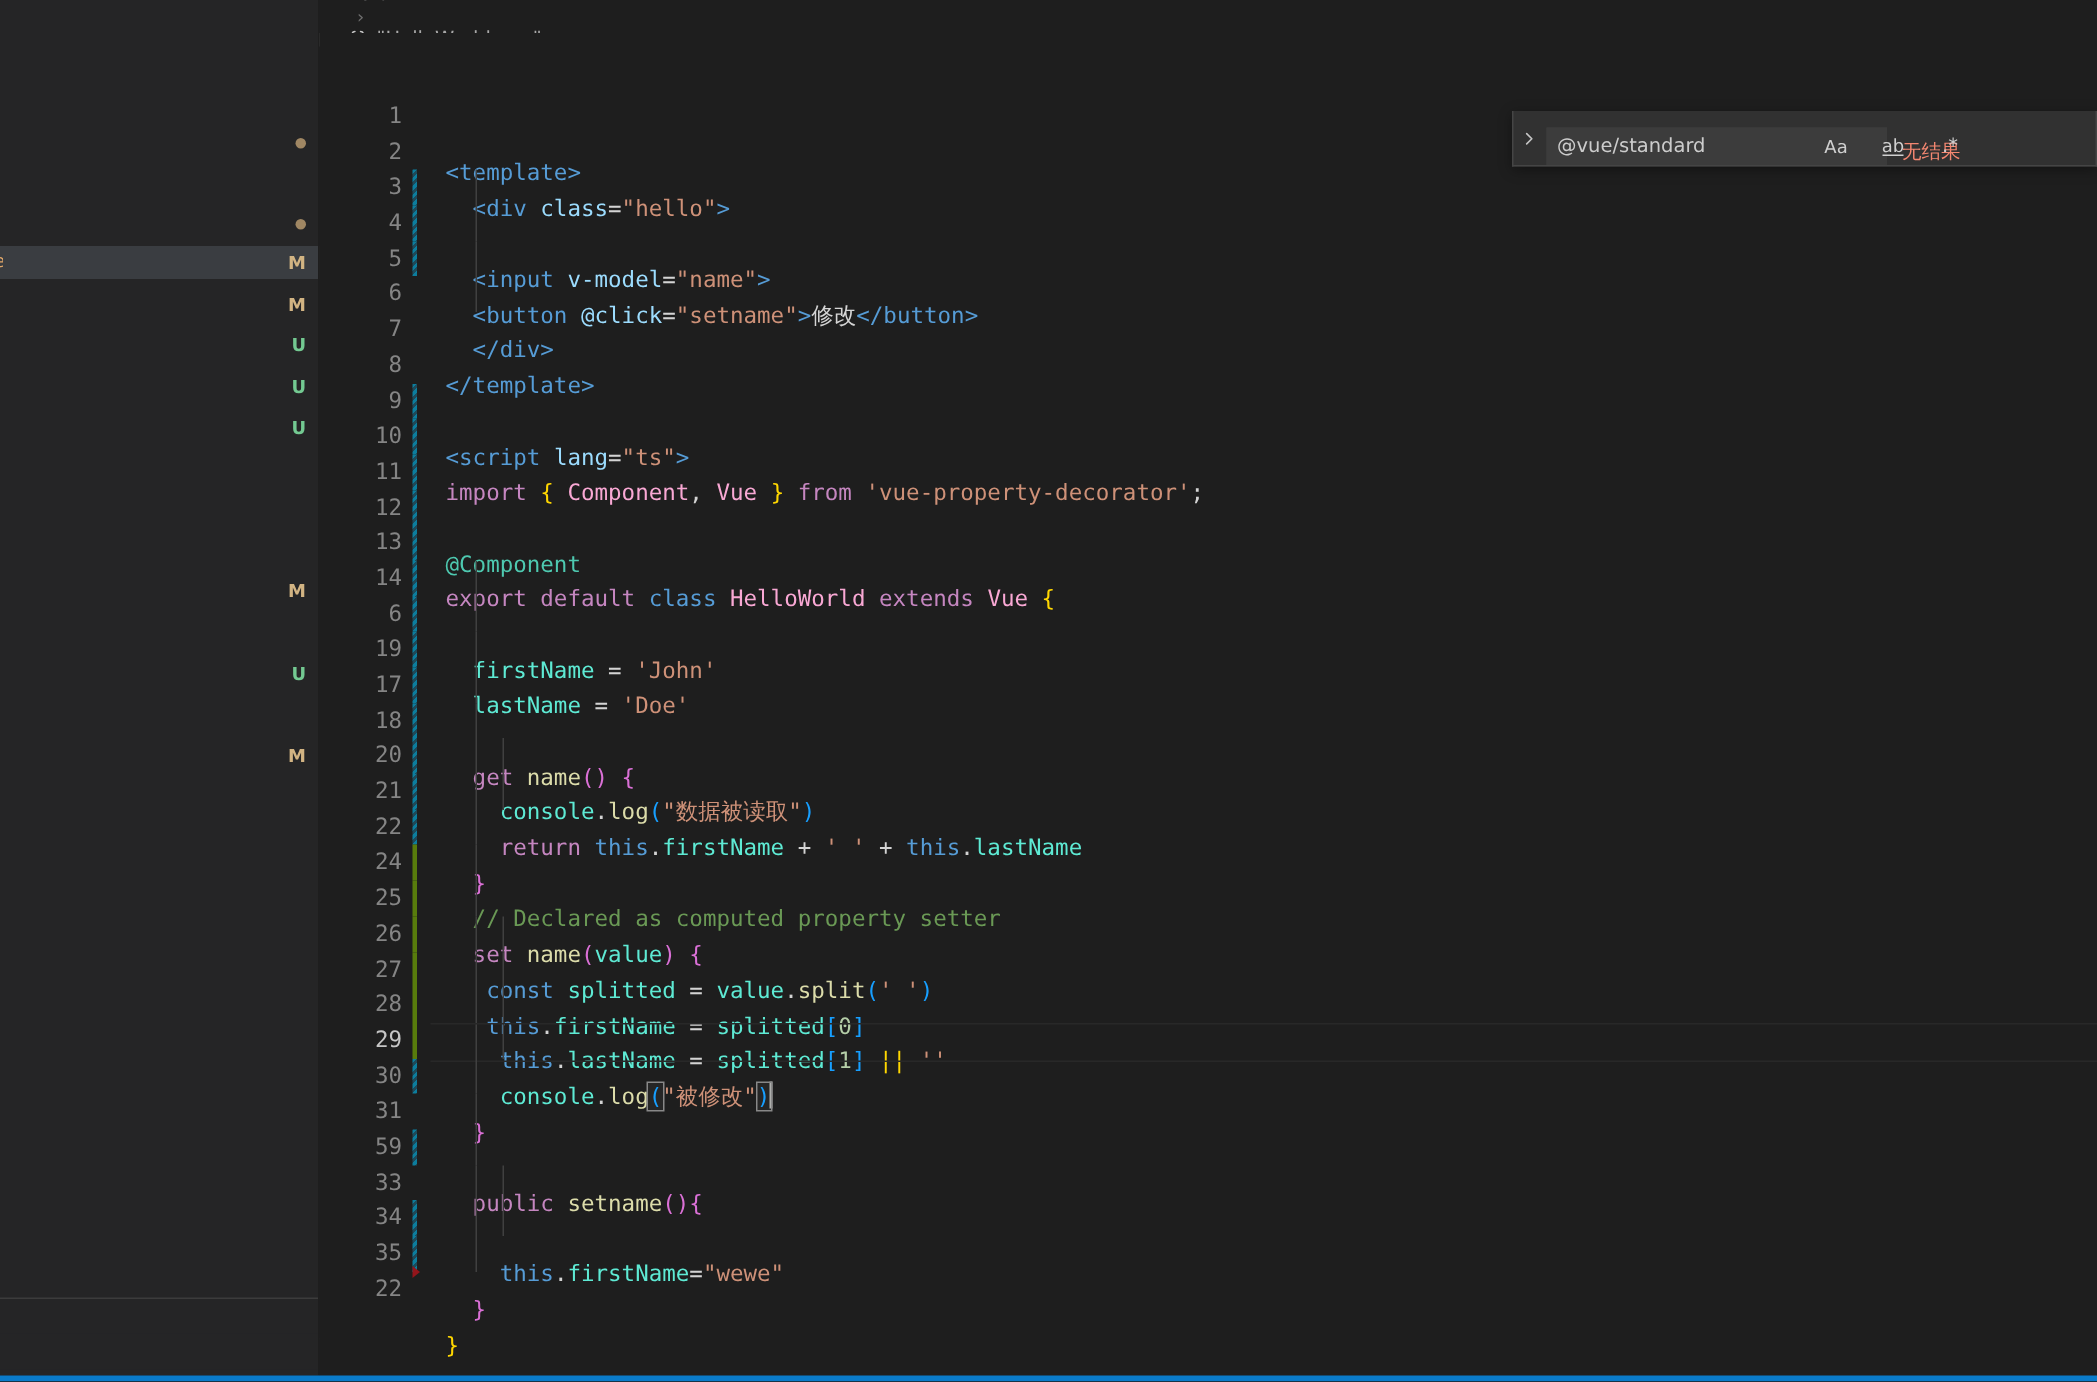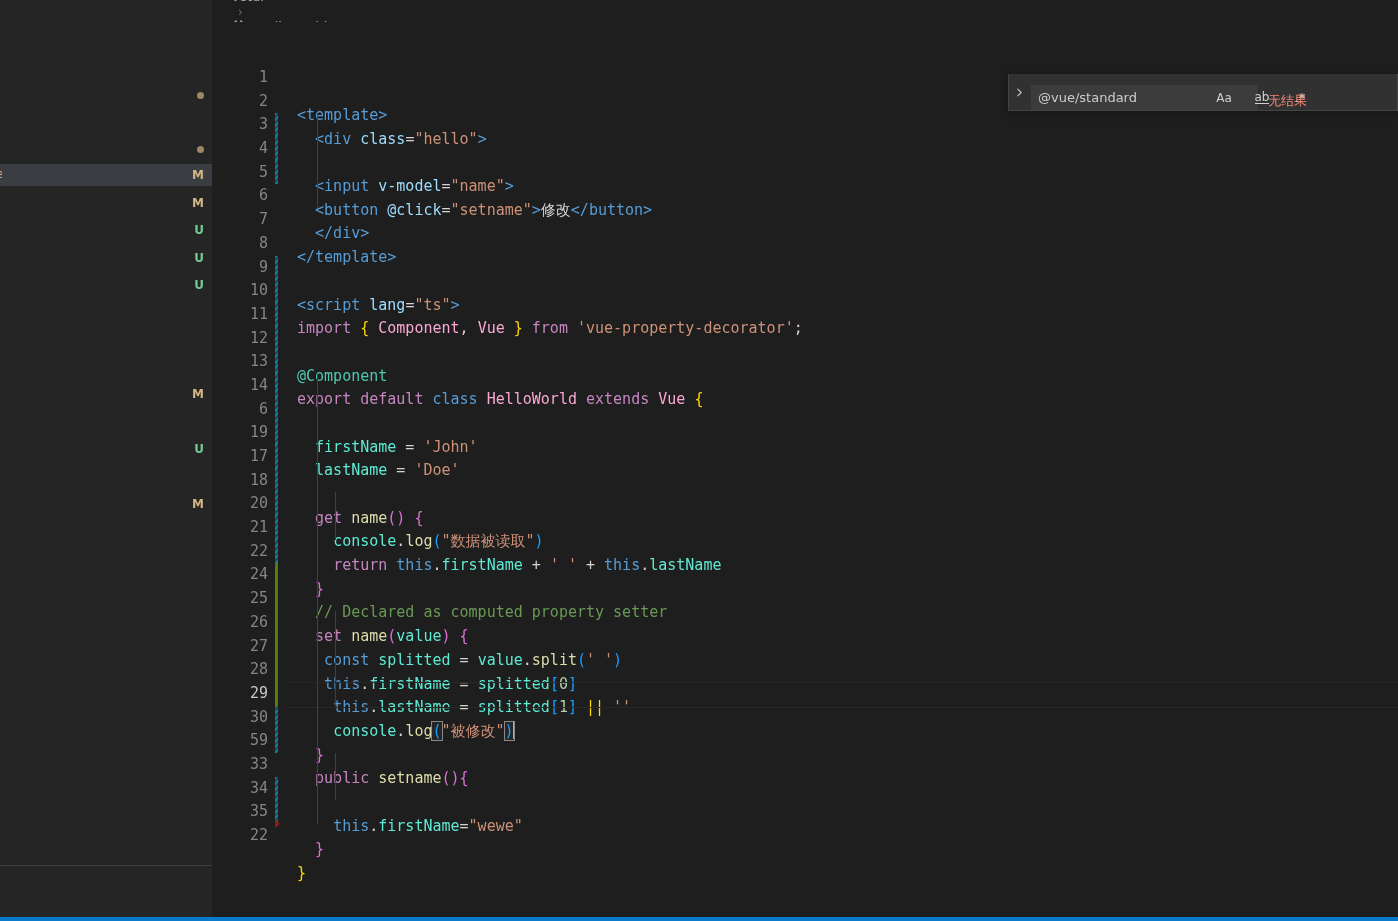--- a/index.html
+++ b/index.html
@@ -280,20 +280,21 @@
         <div class="line"><span class="lnum">20</span><span class="gutter-mark gm-mod"></span><span class="iguide" style="left: 104px;"></span><span class="iguide" style="left: 122px;"></span><span class="ltext"><span class="t-plain">    </span><span class="t-var">console</span><span class="t-plain">.</span><span class="t-fn">log</span><span class="t-p3">(</span><span class="t-str">"数据被读取"</span><span class="t-p3">)</span></span></div>
         <div class="line"><span class="lnum">21</span><span class="gutter-mark gm-mod"></span><span class="iguide" style="left: 104px;"></span><span class="iguide" style="left: 122px;"></span><span class="ltext"><span class="t-plain">    </span><span class="t-kw">return</span><span class="t-plain"> </span><span class="t-blue">this</span><span class="t-plain">.</span><span class="t-var">firstName</span><span class="t-plain"> + </span><span class="t-str">' '</span><span class="t-plain"> + </span><span class="t-blue">this</span><span class="t-plain">.</span><span class="t-var">lastName</span></span></div>
         <div class="line"><span class="lnum">22</span><span class="gutter-mark gm-mod"></span><span class="iguide" style="left: 104px;"></span><span class="ltext"><span class="t-plain">  </span><span class="t-p2">}</span></span></div>
         <div class="line"><span class="lnum">24</span><span class="gutter-mark gm-add"></span><span class="iguide" style="left: 104px;"></span><span class="ltext"><span class="t-plain">  </span><span class="t-com">// Declared as computed property setter</span></span></div>
         <div class="line"><span class="lnum">25</span><span class="gutter-mark gm-add"></span><span class="iguide" style="left: 104px;"></span><span class="ltext"><span class="t-plain">  </span><span class="t-kw">set</span><span class="t-plain"> </span><span class="t-fn">name</span><span class="t-p2">(</span><span class="t-var">value</span><span class="t-p2">)</span><span class="t-plain"> </span><span class="t-p2">{</span></span></div>
         <div class="line"><span class="lnum">26</span><span class="gutter-mark gm-add"></span><span class="iguide" style="left: 104px;"></span><span class="iguide" style="left: 122px;"></span><span class="ltext"><span class="t-plain">   </span><span class="t-blue">const</span><span class="t-plain"> </span><span class="t-var">splitted</span><span class="t-plain"> = </span><span class="t-var">value</span><span class="t-plain">.</span><span class="t-fn">split</span><span class="t-p3">(</span><span class="t-str">' '</span><span class="t-p3">)</span></span></div>
         <div class="line"><span class="lnum">27</span><span class="gutter-mark gm-add"></span><span class="iguide" style="left: 104px;"></span><span class="iguide" style="left: 122px;"></span><span class="ltext"><span class="t-plain">   </span><span class="t-blue">this</span><span class="t-plain">.</span><span class="t-var">firstName</span><span class="t-plain"> = </span><span class="t-var">splitted</span><span class="t-p3">[</span><span class="t-num">0</span><span class="t-p3">]</span></span></div>
         <div class="line"><span class="lnum">28</span><span class="gutter-mark gm-add"></span><span class="iguide" style="left: 104px;"></span><span class="iguide" style="left: 122px;"></span><span class="ltext"><span class="t-plain">    </span><span class="t-blue">this</span><span class="t-plain">.</span><span class="t-var">lastName</span><span class="t-plain"> = </span><span class="t-var">splitted</span><span class="t-p3">[</span><span class="t-num">1</span><span class="t-p3">]</span><span class="t-plain"> </span><span class="t-p1">||</span><span class="t-plain"> </span><span class="t-str">''</span></span></div>
         <div class="line active"><span class="lnum">29</span><span class="gutter-mark gm-add"></span><span class="iguide" style="left: 104px;"></span><span class="iguide" style="left: 122px;"></span><span class="ltext"><span class="t-plain">    </span><span class="t-var">console</span><span class="t-plain">.</span><span class="t-fn">log</span><span class="bracket-match t-p3">(</span><span class="t-str">"被修改"</span><span class="bracket-match t-p3">)</span><span class="cursor"></span></span></div>
         <div class="line"><span class="lnum">30</span><span class="gutter-mark gm-mod"></span><span class="iguide" style="left: 104px;"></span><span class="ltext"><span class="t-plain">  </span><span class="t-p2">}</span></span></div>
+        <div class="line"><span class="lnum">31</span><span class="iguide" style="left: 104px;"></span><span class="ltext"></span></div>
         <div class="line"><span class="lnum">59</span><span class="gutter-mark gm-mod"></span><span class="iguide" style="left: 104px;"></span><span class="ltext"><span class="t-plain">  </span><span class="t-kw">public</span><span class="t-plain"> </span><span class="t-fn">setname</span><span class="t-p2">()</span><span class="t-p2">{</span></span></div>
         <div class="line"><span class="lnum">33</span><span class="iguide" style="left: 104px;"></span><span class="iguide" style="left: 122px;"></span><span class="ltext"></span></div>
         <div class="line"><span class="lnum">34</span><span class="gutter-mark gm-mod"></span><span class="iguide" style="left: 104px;"></span><span class="iguide" style="left: 122px;"></span><span class="ltext"><span class="t-plain">    </span><span class="t-blue">this</span><span class="t-plain">.</span><span class="t-var">firstName</span><span class="t-plain">=</span><span class="t-str">"wewe"</span></span></div>
         <div class="line"><span class="lnum">35</span><span class="gutter-mark gm-mod"></span><span class="iguide" style="left: 104px;"></span><span class="ltext"><span class="t-plain">  </span><span class="t-p2">}</span></span></div>
         <div class="line"><span class="lnum">22</span><span class="gutter-mark gm-del"></span><span class="ltext"><span class="t-p1">}</span></span></div>
       </div>
   </div>
 
   <div class="statusbar"></div>
 </div>

